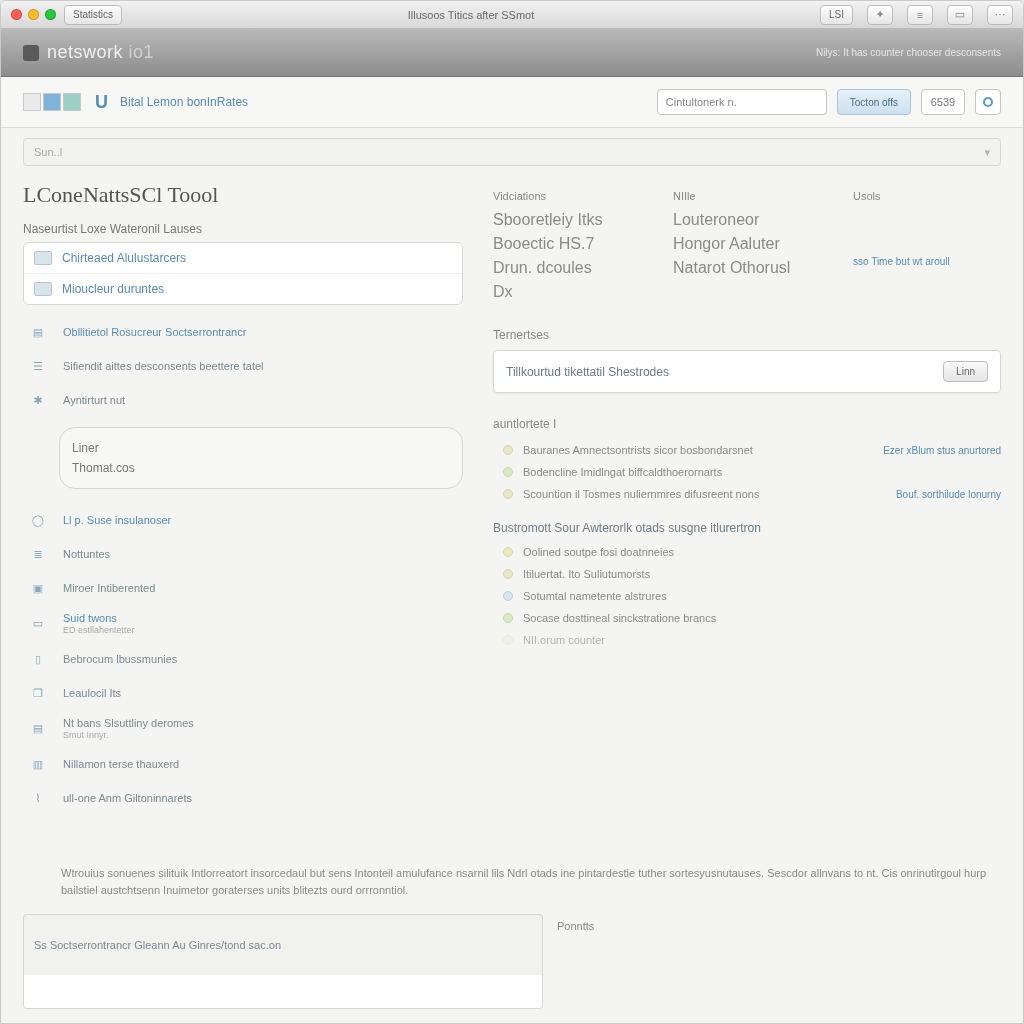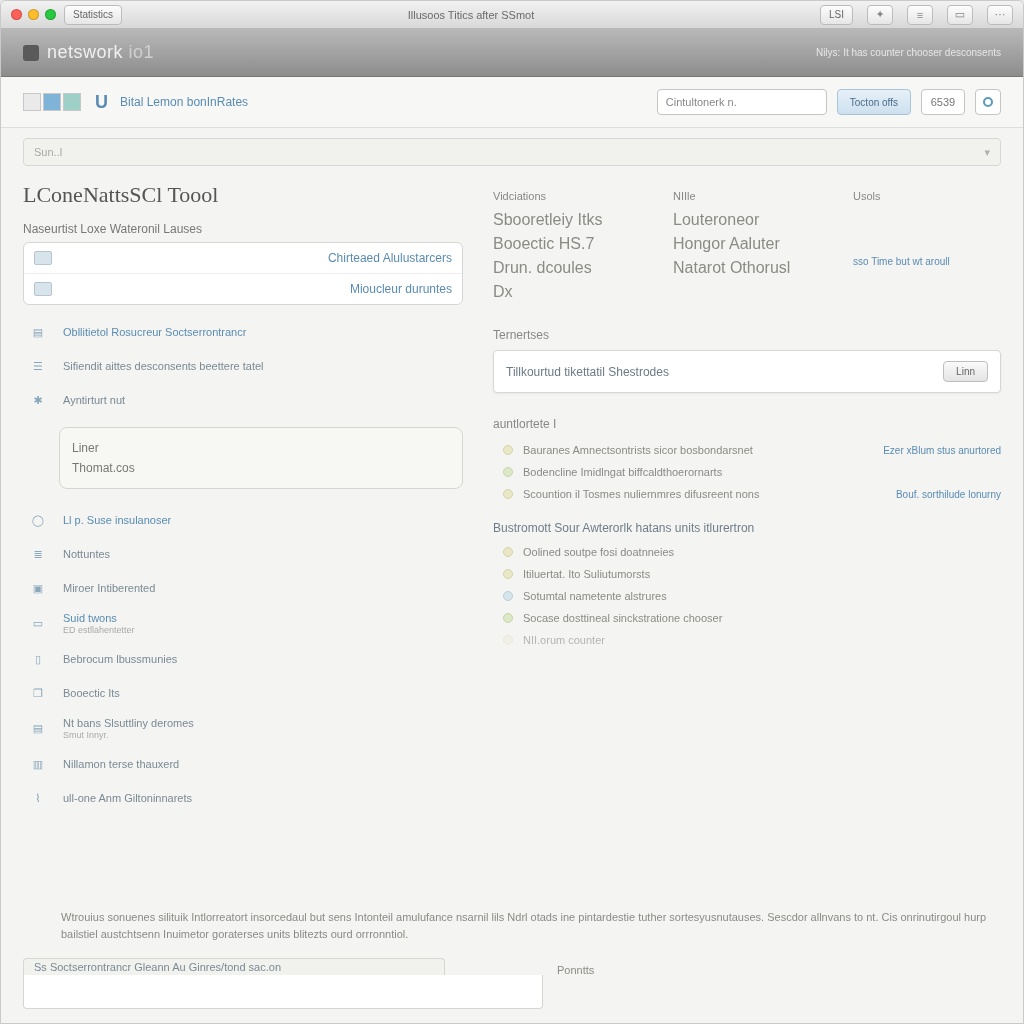--- a/index.html
+++ b/index.html
@@ -116,40 +116,39 @@
     font-family: Georgia, serif;
     font-size:22px;color:#555;font-weight:normal;margin-bottom:14px;
   }
   .section-head{font-size:12px;color:#777;margin:10px 0 6px 0;}
   .card{
     border:1px solid #d6d6d2;border-radius:6px;background:#fff;
   }
   .card .row{
     display:flex;align-items:center;padding:8px 10px;gap:10px;
     border-bottom:1px solid #eee;
-    justify-content:space-between;
   }
   .card .row:last-child{border-bottom:none;}
   .row .mini-ico{
     width:18px;height:14px;border:1px solid #b8c5cf;background:#d8e4ec;border-radius:2px;
   }
   .row .label{font-size:12px;color:#5a8cb3;}
   .navlist{list-style:none;margin-top:10px;}
   .navlist li{
     display:flex;align-items:center;gap:14px;padding:7px 4px;color:#7a8a94;font-size:11px;
   }
   .navlist li .ico{
     width:22px;height:20px;display:flex;align-items:center;justify-content:center;
     color:#8aa8bc;
   }
   .navlist li .lbl{color:#7a8a94;}
   .navlist li.link .lbl{color:#5a8cb3;}
   .navlist li .sub{font-size:9px;color:#aaa;display:block;margin-top:1px;}
   .infobox{
-    border:1px solid #d6d6d2;border-radius:8px;background:#f7f7f4;
+    border:1px solid #d6d6d2;border-radius:16px;background:#f7f7f4;
     padding:10px 12px;margin:10px 0 14px 36px;
   }
   .infobox .line{font-size:12px;color:#777;padding:3px 0;}
   
   .kv-cols{display:flex;gap:40px;margin-top:8px;}
   .kv-col{min-width:140px;}
   .kv-head{font-size:11px;color:#888;margin-bottom:6px;}
   .kv-item{font-size:16px;color:#8a8a86;padding:3px 0;}
   .kv-link{font-size:10px;color:#5a8cb3;}
   .panel-head{font-size:12px;color:#888;margin:24px 0 8px 0;}
@@ -177,22 +176,22 @@
   .rlink{color:#5a8cb3;font-size:10px;}
   .sub-section-title{font-size:12px;color:#6f7e88;margin:16px 0 6px 0;}
   
   .desc{
     font-size:11px;color:#8a8a86;line-height:1.5;padding:4px 22px 10px 60px;
   }
   .footer{
     display:flex;align-items:flex-start;gap:14px;padding:6px 22px 14px 22px;
   }
   .foot-title{
-    width:422px;border:1px solid #d6d6d2;border-top-left-radius:4px;border-top-right-radius:4px;
-    background:#f1f1ee;padding:2px 10px;font-size:11px;color:#7a8a94;border-bottom:none;
+    width:520px;border:1px solid #d6d6d2;border-top-left-radius:4px;border-top-right-radius:4px;
+    background:#f1f1ee;padding:24px 10px;font-size:11px;color:#7a8a94;border-bottom:none;
   }
   .foot-body{
     width:520px;height:34px;border:1px solid #d6d6d2;border-top:none;
     background:#fff;border-bottom-left-radius:4px;border-bottom-right-radius:4px;
   }
   .foot-side{font-size:11px;color:#8a8a86;padding-top:6px;}
   svg{display:block;}
 </style>
 </head>
 <body>
@@ -309,21 +308,21 @@
             <span class="lbl">Suid twons</span>
             <span class="sub">ED estllahentetter</span>
           </span>
         </li>
         <li>
           <span class="ico">▯</span>
           <span class="lbl">Bebrocum lbussmunies</span>
         </li>
         <li>
           <span class="ico">❐</span>
-          <span class="lbl">Booectic Its</span>
+          <span class="lbl">Leaulocil Its</span>
         </li>
         <li>
           <span class="ico">▤</span>
           <span>
             <span class="lbl">Nt bans Slsuttliny deromes</span>
             <span class="sub">Smut Innyr.</span>
           </span>
         </li>
         <li>
           <span class="ico">▥</span>
@@ -378,37 +377,37 @@
           <span>Bodencline Imidlngat biffcaldthoerornarts</span>
         </li>
         <li>
           <span class="bullet"></span>
           <span>Scountion il Tosmes nuliernmres difusreent nons</span>
           <span style="flex:1"></span>
           <span class="rlink">Bouf.  sorthilude lonurny</span>
         </li>
       </ul>
 
-      <div class="sub-section-title">Bustromott Sour Awterorlk hatans units itlurertron</div>
+      <div class="sub-section-title">Bustromott Sour Awterorlk otads susgne itlurertron</div>
       <ul class="bullet-list">
         <li>
             <span class="bullet"></span>
             <span>Oolined soutpe fosi doatnneies</span>
           </li>
         <li>
             <span class="bullet"></span>
             <span>Itiluertat. Ito Suliutumorsts</span>
           </li>
         <li>
             <span class="bullet b"></span>
             <span>Sotumtal nametente alstrures</span>
           </li>
         <li>
             <span class="bullet g"></span>
-            <span>Socase dosttineal sinckstratione chooser</span>
+            <span>Socase dosttineal sinckstratione brancs</span>
           </li>
         <li>
             <span class="bullet" style="opacity:.3"></span>
             <span style="opacity:.6">NII.orum counter</span>
           </li>
       </ul>
     </div>
   </div>
 
   <div class="desc">Wtrouius sonuenes silituik Intlorreatort insorcedaul but sens Intonteil amulufance nsarnil lils Ndrl otads ine pintardestie tuther sortesyusnutauses. Sescdor allnvans to nt. Cis onrinutirgoul hurp bailstiel austchtsenn Inuimetor goraterses units blitezts ourd orrronntiol.</div>

